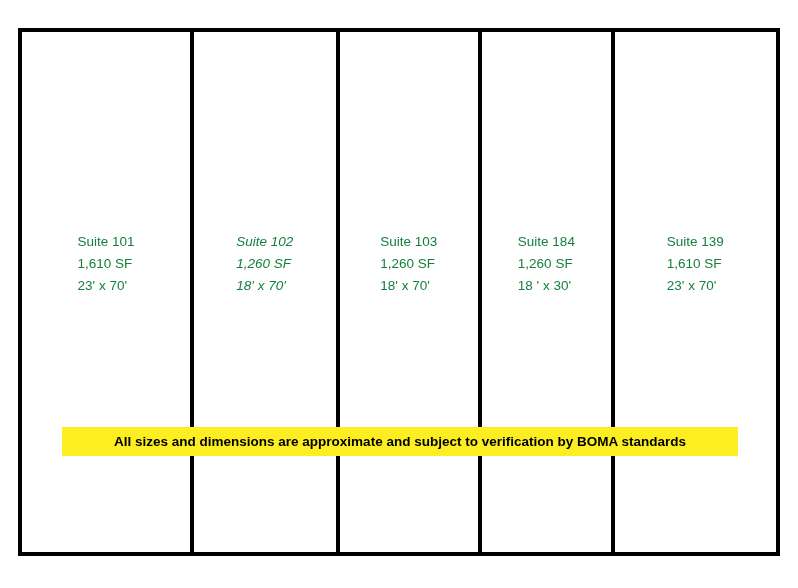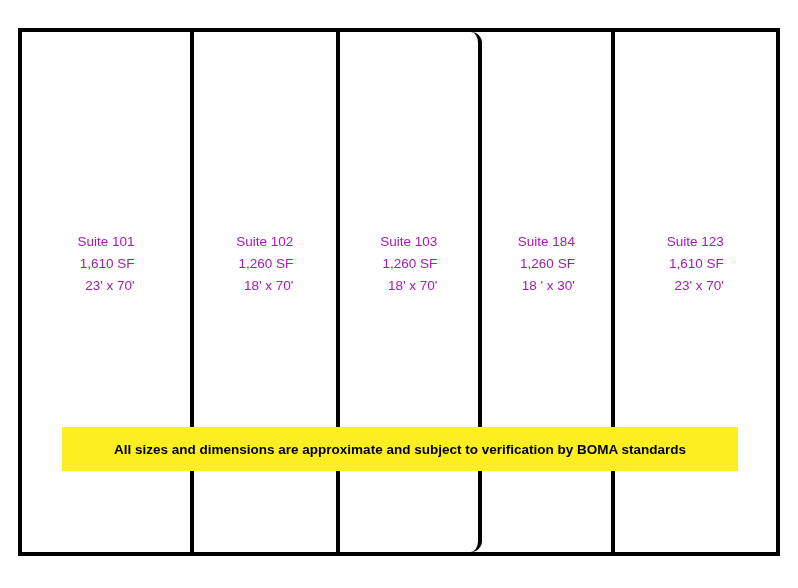--- a/index.html
+++ b/index.html
@@ -34,37 +34,37 @@
     border-right: 4px solid #000000;
     display: flex;
     align-items: center;
     justify-content: center;
     background: #ffffff;
   }
   .suite:last-child {
     border-right: none;
   }
   .suite-label {
-    text-align: right;
+    text-align: left;
     font-size: 13.5px;
     line-height: 1.62;
-    color: #a21caf;
+    color: #15803d;
     position: relative;
     top: -28px;
     white-space: nowrap;
   }
   .suite-label div {
     display: block;
   }
   .note-banner {
     position: absolute;
     left: 62px;
     top: 427px;
     width: 676px;
-    height: 44px;
+    height: 29px;
     background: #fdee21;
     display: flex;
     align-items: center;
     justify-content: center;
     box-sizing: border-box;
   }
   .note-text {
     font-size: 13.5px;
     font-weight: bold;
     color: #000000;
@@ -80,47 +80,47 @@
   <div class="floorplan">
 
     <div class="suite" style="flex: 0 0 22.83%;">
       <div class="suite-label">
         <div>Suite 101</div>
         <div>1,610 SF</div>
         <div>23' x 70'</div>
       </div>
     </div>
 
-    <div class="suite" style="flex: 0 0 19.29%;">
+    <div class="suite" style="flex: 0 0 19.29%; font-style: italic;">
       <div class="suite-label">
         <div>Suite 102</div>
         <div>1,260 SF</div>
         <div>18' x 70'</div>
       </div>
     </div>
 
-    <div class="suite" style="flex: 0 0 18.90%; border-radius: 11px;">
+    <div class="suite" style="flex: 0 0 18.90%;">
       <div class="suite-label">
         <div>Suite 103</div>
         <div>1,260 SF</div>
         <div>18' x 70'</div>
       </div>
     </div>
 
     <div class="suite" style="flex: 0 0 17.59%;">
       <div class="suite-label">
         <div>Suite 184</div>
         <div>1,260 SF</div>
         <div>18 ' x 30'</div>
       </div>
     </div>
 
     <div class="suite" style="flex: 0 0 21.39%;">
       <div class="suite-label">
-        <div>Suite 123</div>
+        <div>Suite 139</div>
         <div>1,610 SF</div>
         <div>23' x 70'</div>
       </div>
     </div>
 
   </div>
 
   <div class="note-banner">
     <span class="note-text">All sizes and dimensions are approximate and subject to verification by BOMA standards</span>
   </div>

